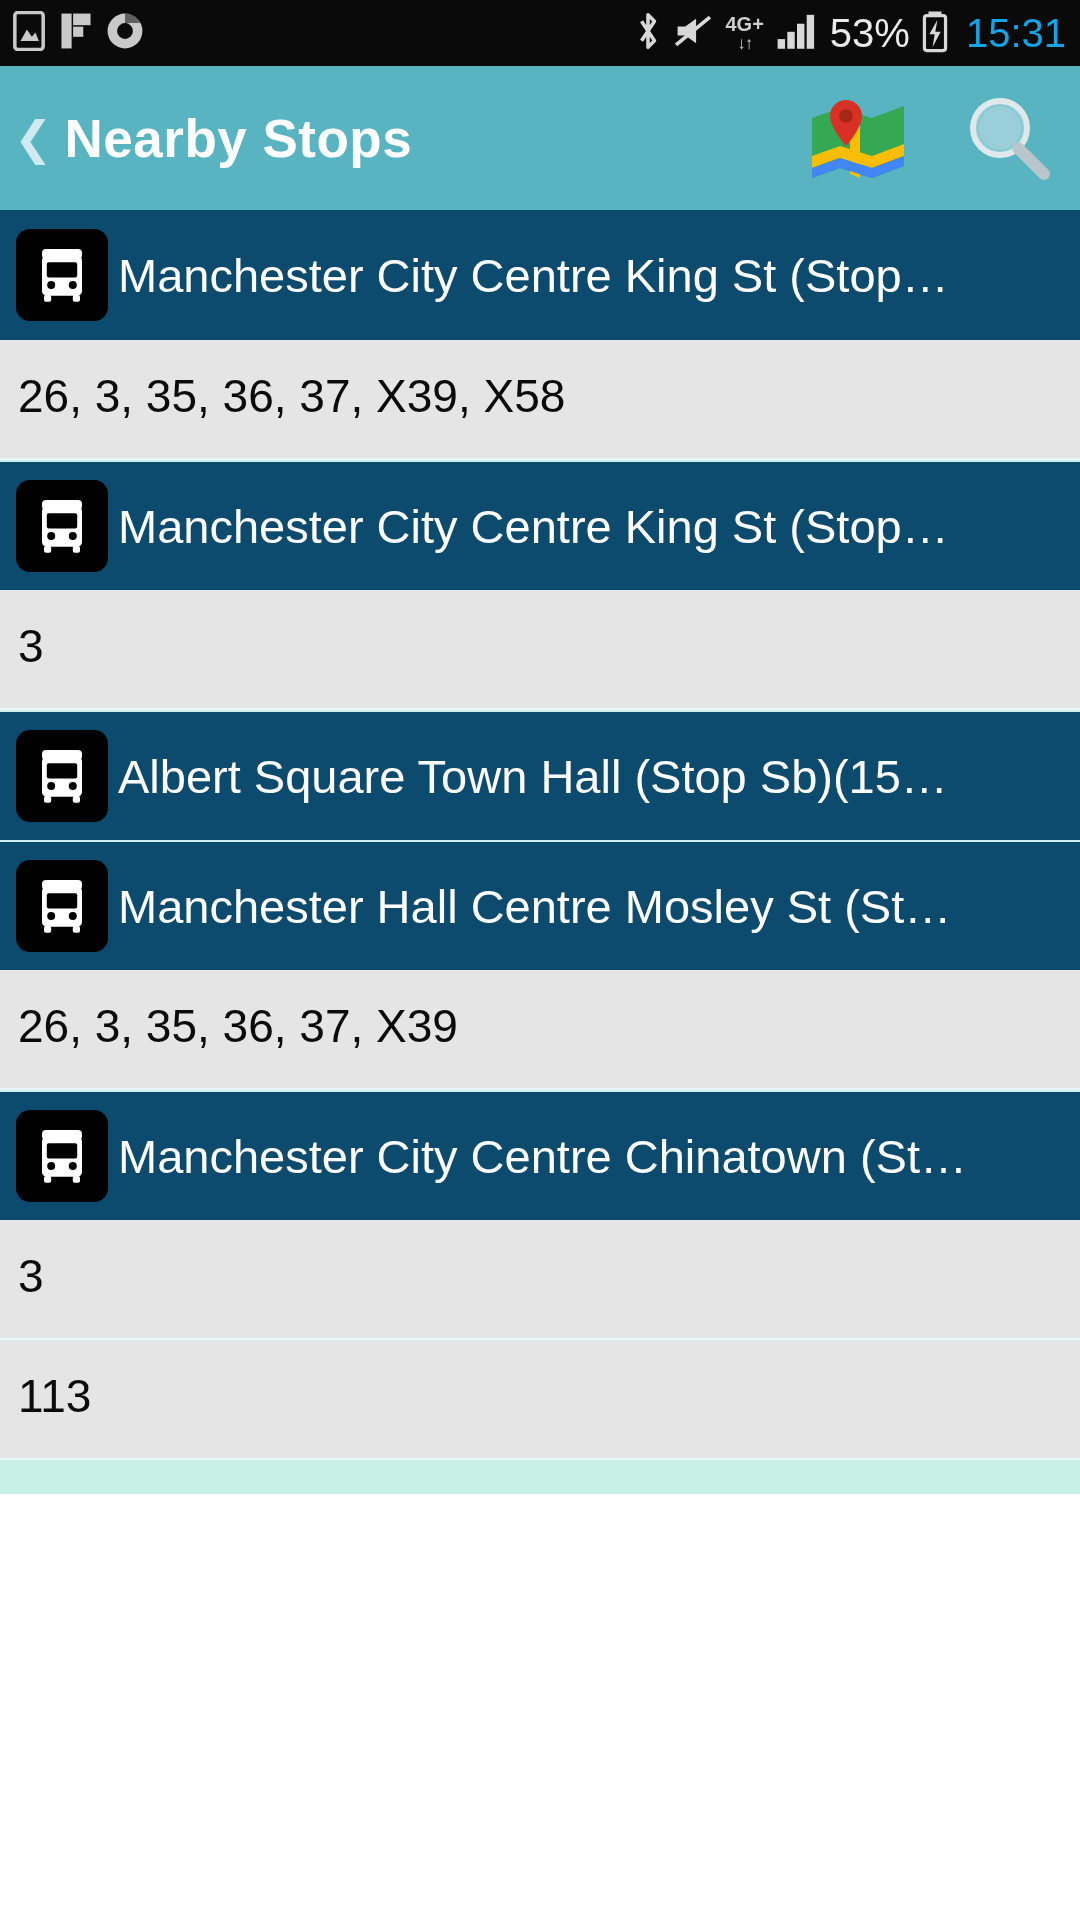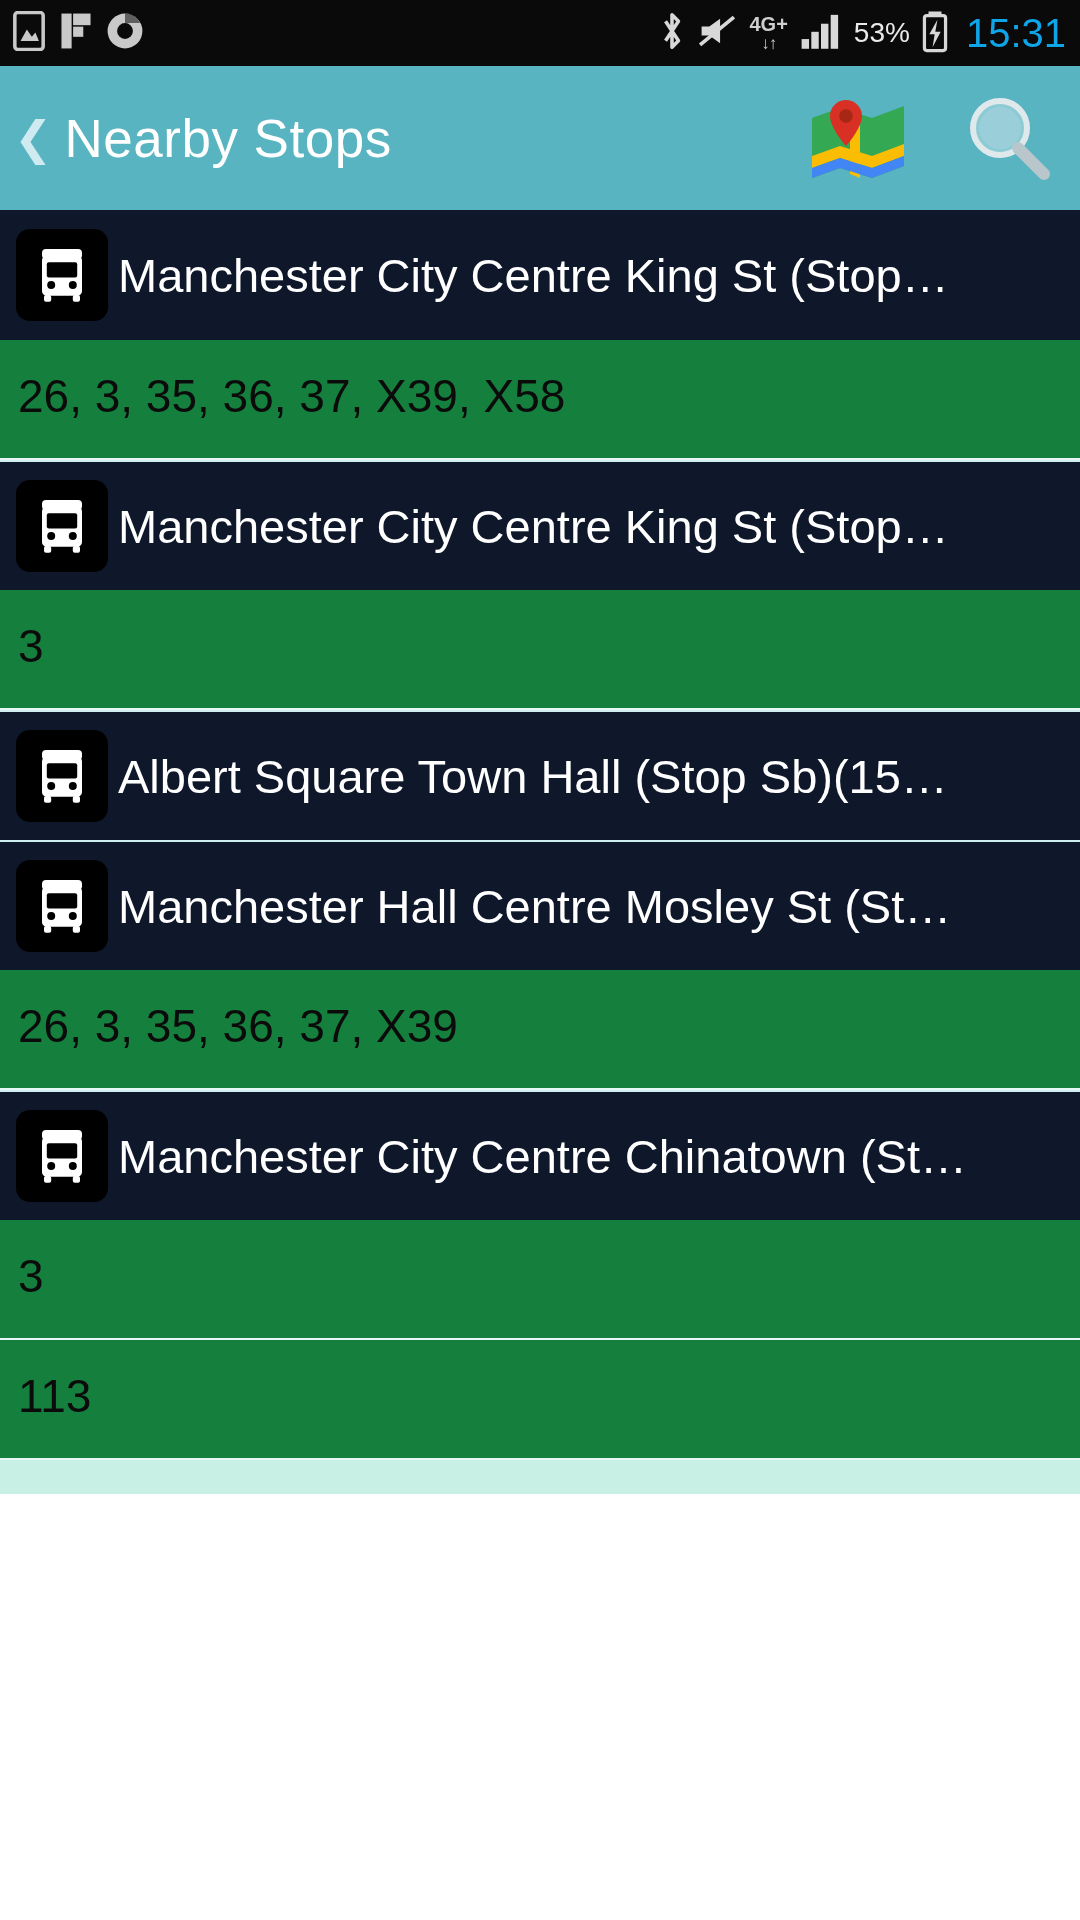--- a/index.html
+++ b/index.html
@@ -18,70 +18,70 @@
     padding:0 14px 0 12px;
     color:#d8d8d8;
   }
   .sb-left{ display:flex; align-items:center; gap:14px; }
   .sb-right{ margin-left:auto; display:flex; align-items:center; gap:12px; }
   .sb-icon{ display:block; }
   .sb-time{
     font-size:40px; letter-spacing:0px; color:#0ea5e9;
     font-family:"Liberation Sans", sans-serif; margin-left:6px;
   }
-  .sb-batt-text{ font-size:28px; color:#eaeaea; }
+  .sb-batt-text{ font-size:40px; color:#eaeaea; }
   .net-type{
     display:flex; flex-direction:column; align-items:center;
     line-height:1; color:#cfcfcf;
   }
   .net-type .t{ font-size:20px; font-weight:bold; }
   .net-type .a{ font-size:17px; margin-top:1px; letter-spacing:-1px;}
 
   
   .appbar{
     height:144px; width:100%;
     background:#58b4c0;
     display:flex; align-items:center;
     padding:0 26px 0 14px;
     position:relative;
   }
   .back-chevron{
     color:#cfeaf0; font-size:46px; line-height:1;
     margin-right:12px; font-weight:300;
   }
   .appbar-title{
-    color:#ffffff; font-size:53px; font-weight:400;
+    color:#ffffff; font-size:53px; font-weight:700;
     letter-spacing:0.5px; white-space:nowrap;
   }
   .appbar-actions{ margin-left:auto; display:flex; align-items:center; gap:52px; }
   .map-btn, .search-btn{ display:flex; align-items:center; justify-content:center; }
 
   
   .list{ width:100%; }
   .stop-header{
-    background:#0f172a;
+    background:#0c4a6e;
     display:flex; align-items:center;
     padding:18px 0 18px 16px;
     min-height:130px;
     border-top:2px solid #cfeef0;
   }
   .stop-header:first-child{ border-top:none; }
   .bus-badge{
     width:92px; height:92px; flex:0 0 92px;
     background:#000000; border-radius:14px;
     display:flex; align-items:center; justify-content:center;
   }
   .stop-name{
     color:#ffffff; font-size:47px; font-weight:400;
     margin-left:10px;
     white-space:nowrap; overflow:hidden; text-overflow:ellipsis;
     flex:1 1 auto; padding-right:6px;
   }
   .routes-row{
-    background:#15803d;
+    background:#e5e5e5;
     padding:26px 18px 32px 18px;
     min-height:120px;
     display:flex; align-items:center;
     border-bottom:2px solid #e6f7f5;
   }
   .routes-text{
     color:#0b0b0b; font-size:46px; line-height:1.15;
     word-break:break-word;
   }
   .bottom-strip{

